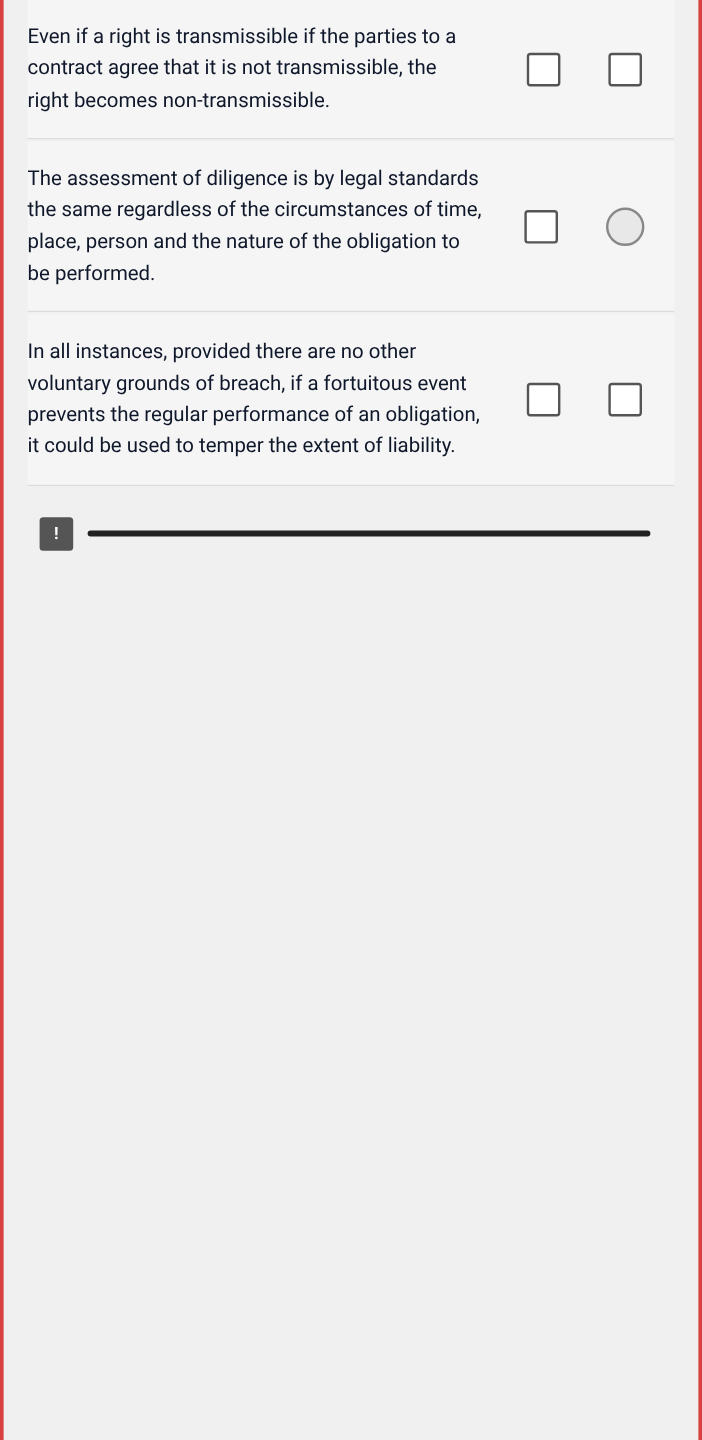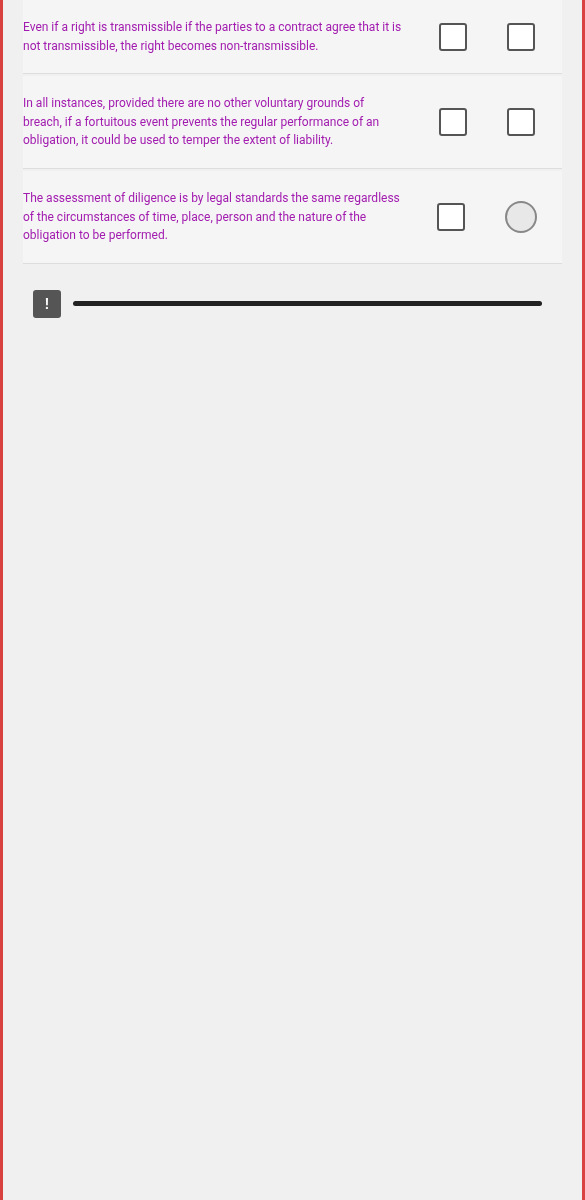--- a/index.html
+++ b/index.html
@@ -31,23 +31,23 @@
       flex-direction: row;
       align-items: center;
       padding: 18px 0;
       border-bottom: 1px solid #ddd;
       background: #f5f5f5;
       margin-bottom: 2px;
     }
 
     .row-text {
       flex: 1;
-      font-size: 12px;
+      font-size: 17px;
       line-height: 1.55;
-      color: #a21caf;
+      color: #0f172a;
       padding-right: 10px;
     }
 
     .checkboxes {
       display: flex;
       flex-direction: row;
       align-items: center;
       gap: 40px;
       min-width: 150px;
       justify-content: center;
@@ -114,32 +114,32 @@
 
   <div class="row">
     <div class="row-text">Even if a right is transmissible if the parties to a contract agree that it is not transmissible, the right becomes non-transmissible.</div>
     <div class="checkboxes">
       <div class="checkbox"></div>
       <div class="checkbox"></div>
     </div>
   </div>
 
   <div class="row">
+    <div class="row-text">The assessment of diligence is by legal standards the same regardless of the circumstances of time, place, person and the nature of the obligation to be performed.</div>
+    <div class="checkboxes">
+      <div class="checkbox"></div>
+      <div class="checkbox highlighted"></div>
+    </div>
+  </div>
+
+  <div class="row">
     <div class="row-text">In all instances, provided there are no other voluntary grounds of breach, if a fortuitous event prevents the regular performance of an obligation, it could be used to temper the extent of liability.</div>
     <div class="checkboxes">
       <div class="checkbox"></div>
       <div class="checkbox"></div>
-    </div>
-  </div>
-
-  <div class="row">
-    <div class="row-text">The assessment of diligence is by legal standards the same regardless of the circumstances of time, place, person and the nature of the obligation to be performed.</div>
-    <div class="checkboxes">
-      <div class="checkbox"></div>
-      <div class="checkbox highlighted"></div>
     </div>
   </div>
 
   <div class="footer-area">
     <div class="alert-icon">!</div>
     <div class="bottom-bar"></div>
   </div>
 
 </div>
 

